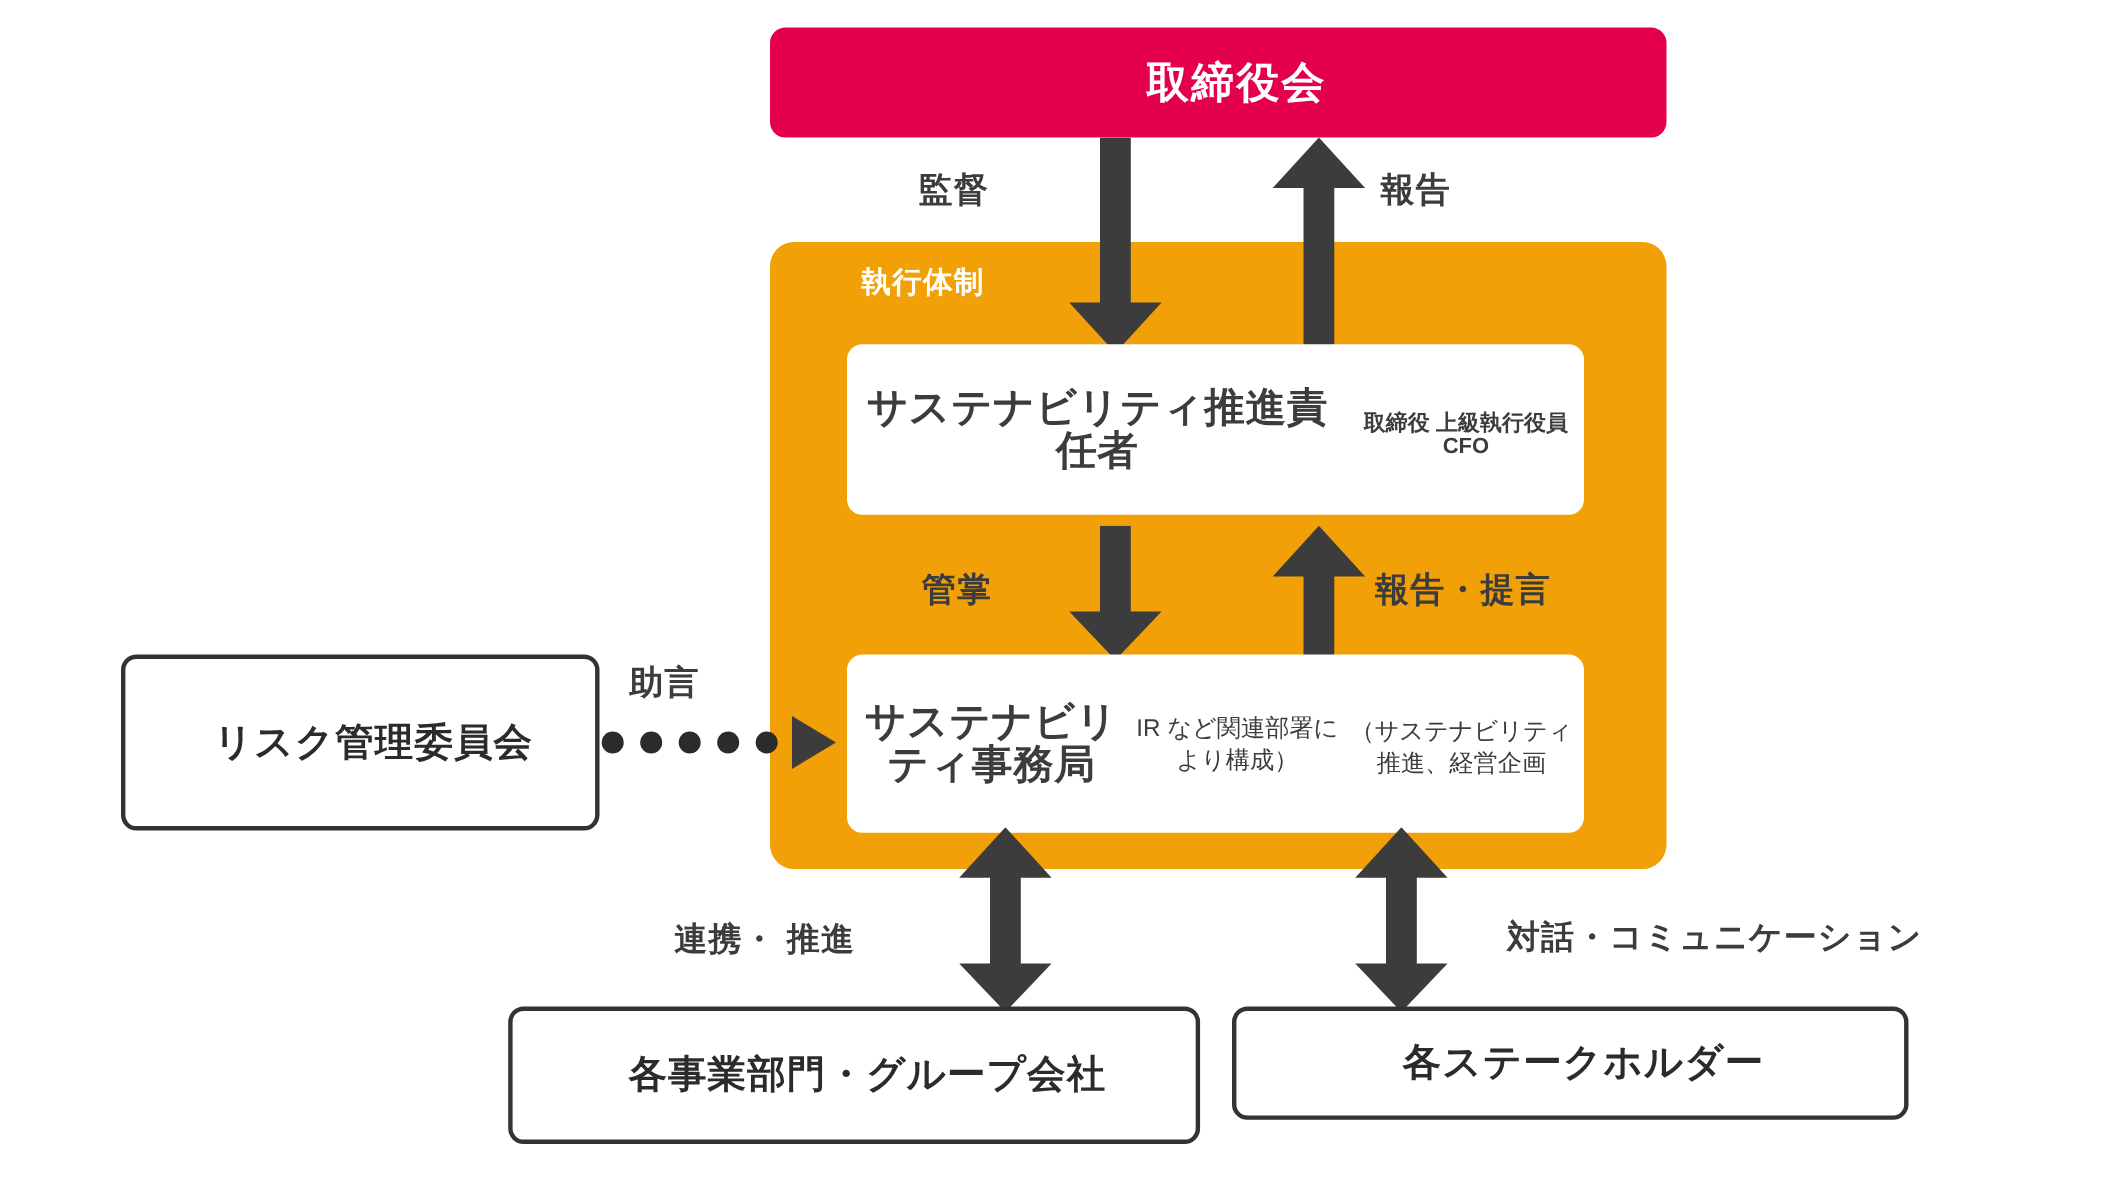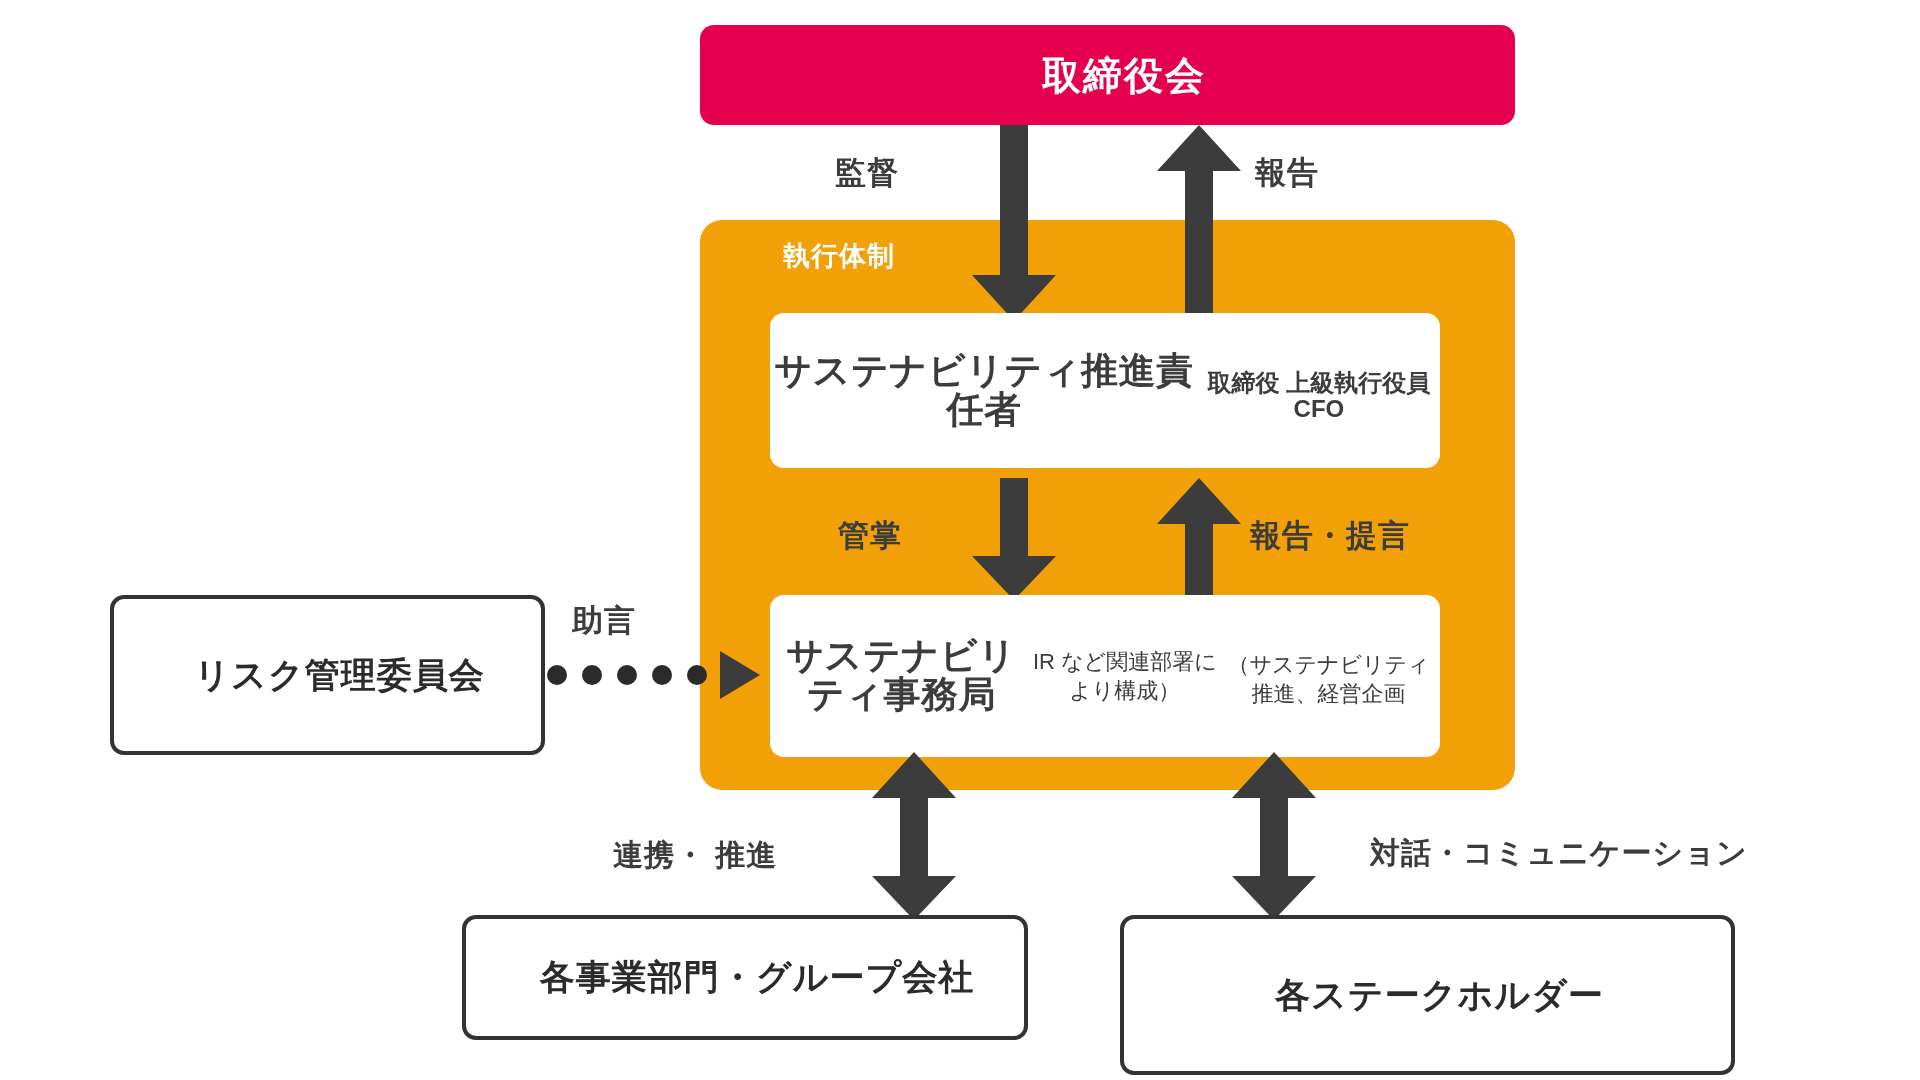--- a/index.html
+++ b/index.html
@@ -93,21 +93,21 @@
   }
   .inner-title {
     color: #3c3c3c;
     font-size: 37px;
     font-weight: bold;
     line-height: 1.05;
     letter-spacing: 0.5px;
   }
   .inner-sub {
     color: #3c3c3c;
-    font-size: 24px;
+    font-size: 20px;
     font-weight: bold;
     margin-top: 10px;
     line-height: 1.05;
   }
   .inner-sub-light {
     color: #3c3c3c;
     font-size: 22px;
     font-weight: normal;
     margin-top: 6px;
     line-height: 1.32;
@@ -127,22 +127,22 @@
     padding-left: 24px;
   }
   .outline-label {
     color: #2b2b2b;
     font-size: 35px;
     font-weight: bold;
     letter-spacing: 1px;
     line-height: 1.1;
   }
   .risk-box   { left: 110px; top: 595px;  width: 435px; height: 160px; }
-  .biz-box    { left: 462px; top: 915px;  width: 566px; height: 125px; }
-  .stake-box  { left: 1120px; top: 915px; width: 615px; height: 160px; }
+  .biz-box    { left: 462px; top: 915px;  width: 629px; height: 125px; }
+  .stake-box  { left: 1120px; top: 915px; width: 615px; height: 103px; }
 
   
   .arrow { position: absolute; }
 
   .label {
     position: absolute;
     color: #3c3c3c;
     font-size: 31px;
     font-weight: bold;
     letter-spacing: 1px;

